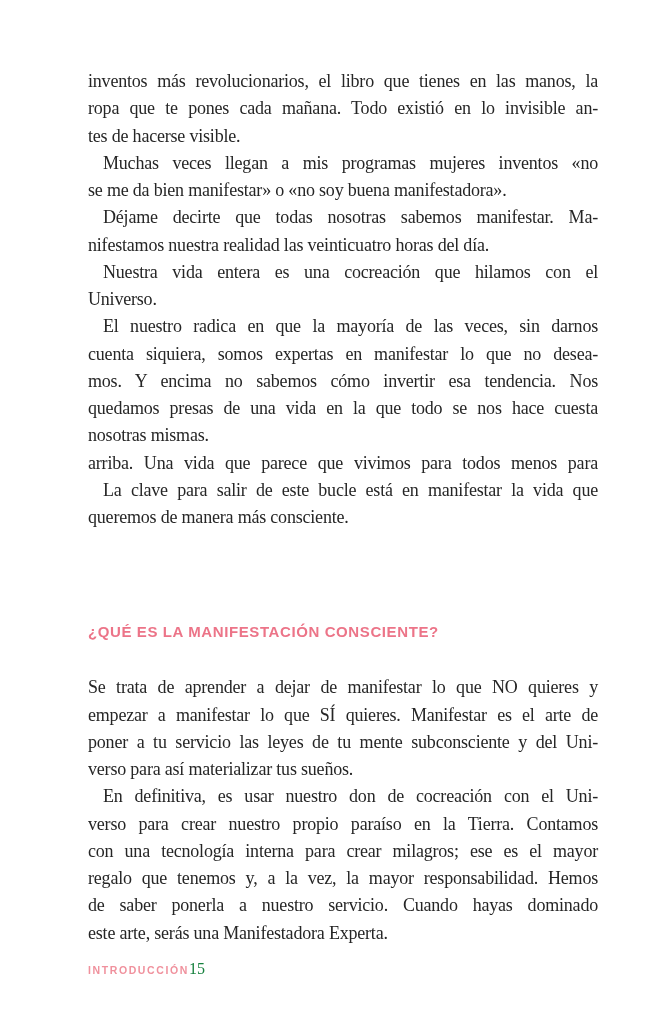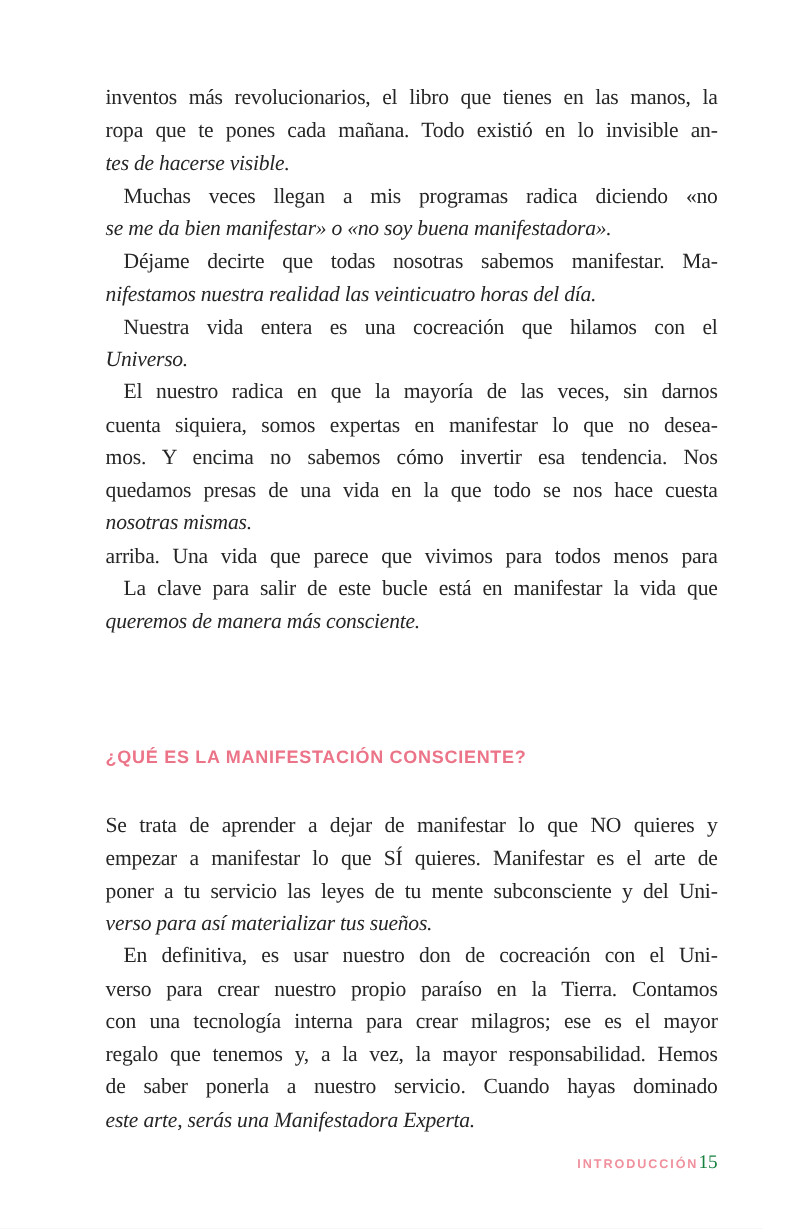--- a/index.html
+++ b/index.html
@@ -31,42 +31,41 @@
   }
   .paragraph{margin:0;}
   .line{
     text-align:justify;
     text-align-last:justify;
     white-space:normal;
   }
   .line.last{
     text-align:center;
     text-align-last:left;
-    font-style:italic;
   }
   .line.indent{
     text-indent:15px;
   }
   .section-heading{
     font-family:"Liberation Sans", sans-serif;
     font-weight:bold;
     font-size:15px;
     line-height:22px;
     letter-spacing:0.6px;
     color:var(--accent);
     margin-top:90px;
     margin-bottom:31px;
   }
   .footer{
     position:absolute;
     left:88px;
     width:510px;
     top:960px;
     display:flex;
-    justify-content:flex-end;
+    justify-content:flex-start;
     align-items:baseline;
   }
   .footer-section{
     font-family:"Liberation Sans", sans-serif;
     font-size:10.5px;
     font-weight:600;
     letter-spacing:1.6px;
     color:var(--footer-accent);
   }
   .footer-pagenum{
@@ -79,21 +78,21 @@
 <body>
 
 <div class="page">
   <div class="text-column">
       <div class="paragraph">
         <div class="line">inventos más revolucionarios, el libro que tienes en las manos, la</div>
         <div class="line">ropa que te pones cada mañana. Todo existió en lo invisible an-</div>
         <div class="line last">tes de hacerse visible.</div>
       </div>
       <div class="paragraph">
-        <div class="line indent">Muchas veces llegan a mis programas radica diciendo «no</div>
+        <div class="line indent">Muchas veces llegan a mis programas mujeres inventos «no</div>
         <div class="line last">se me da bien manifestar» o «no soy buena manifestadora».</div>
       </div>
       <div class="paragraph">
         <div class="line indent">Déjame decirte que todas nosotras sabemos manifestar. Ma-</div>
         <div class="line last">nifestamos nuestra realidad las veinticuatro horas del día.</div>
       </div>
       <div class="paragraph">
         <div class="line indent">Nuestra vida entera es una cocreación que hilamos con el</div>
         <div class="line last">Universo.</div>
       </div>

